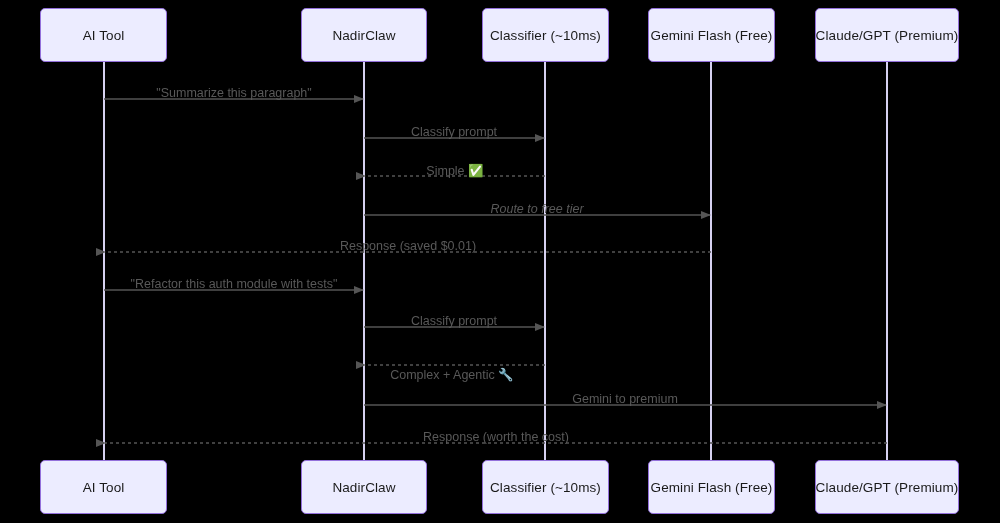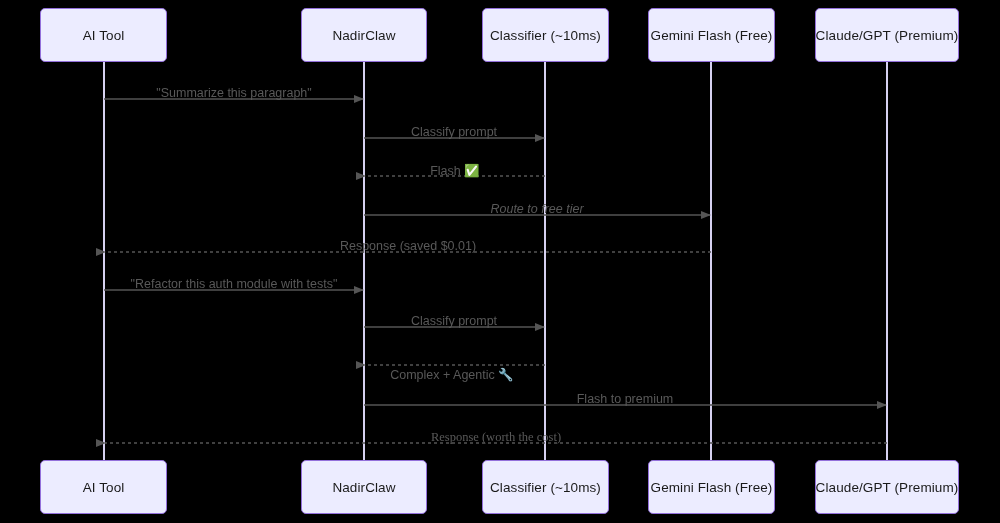--- a/index.html
+++ b/index.html
@@ -102,23 +102,23 @@
   <div id="bottom-boxes">
       <div class="participant-box" style="left: 40px; top: 460px; width: 127px; height: 54px;">AI Tool</div>
       <div class="participant-box" style="left: 301px; top: 460px; width: 126px; height: 54px;">NadirClaw</div>
       <div class="participant-box" style="left: 482px; top: 460px; width: 127px; height: 54px;">Classifier (~10ms)</div>
       <div class="participant-box" style="left: 648px; top: 460px; width: 127px; height: 54px;">Gemini Flash (Free)</div>
       <div class="participant-box" style="left: 815px; top: 460px; width: 144px; height: 54px;">Claude/GPT (Premium)</div>
     </div>
   <div id="labels">
       <div class="msg-label" style="left: 234px; top: 86px;"><span>"Summarize this paragraph"</span></div>
       <div class="msg-label" style="left: 454px; top: 125px;"><span>Classify prompt</span></div>
-      <div class="msg-label" style="left: 455px; top: 163px;"><span>Flash</span> <span class="emoji"> ✅</span></div>
+      <div class="msg-label" style="left: 455px; top: 163px;"><span>Simple</span> <span class="emoji"> ✅</span></div>
       <div class="msg-label" style="left: 537px; top: 202px; font-style: italic;"><span>Route to free tier</span></div>
       <div class="msg-label" style="left: 408px; top: 239px;"><span>Response (saved $0.01)</span></div>
       <div class="msg-label" style="left: 234px; top: 277px;"><span>"Refactor this auth module with tests"</span></div>
       <div class="msg-label" style="left: 454px; top: 314px;"><span>Classify prompt</span></div>
       <div class="msg-label" style="left: 452px; top: 367px;"><span>Complex + Agentic</span> <span class="emoji"> 🔧</span></div>
-      <div class="msg-label" style="left: 625px; top: 392px;"><span>Flash to premium</span></div>
-      <div class="msg-label" style="left: 496px; top: 430px; font-family: Liberation Serif, serif;"><span>Response (worth the cost)</span></div>
+      <div class="msg-label" style="left: 625px; top: 392px;"><span>Gemini to premium</span></div>
+      <div class="msg-label" style="left: 496px; top: 430px;"><span>Response (worth the cost)</span></div>
     </div>
 
 </div>
 
 </body></html>

